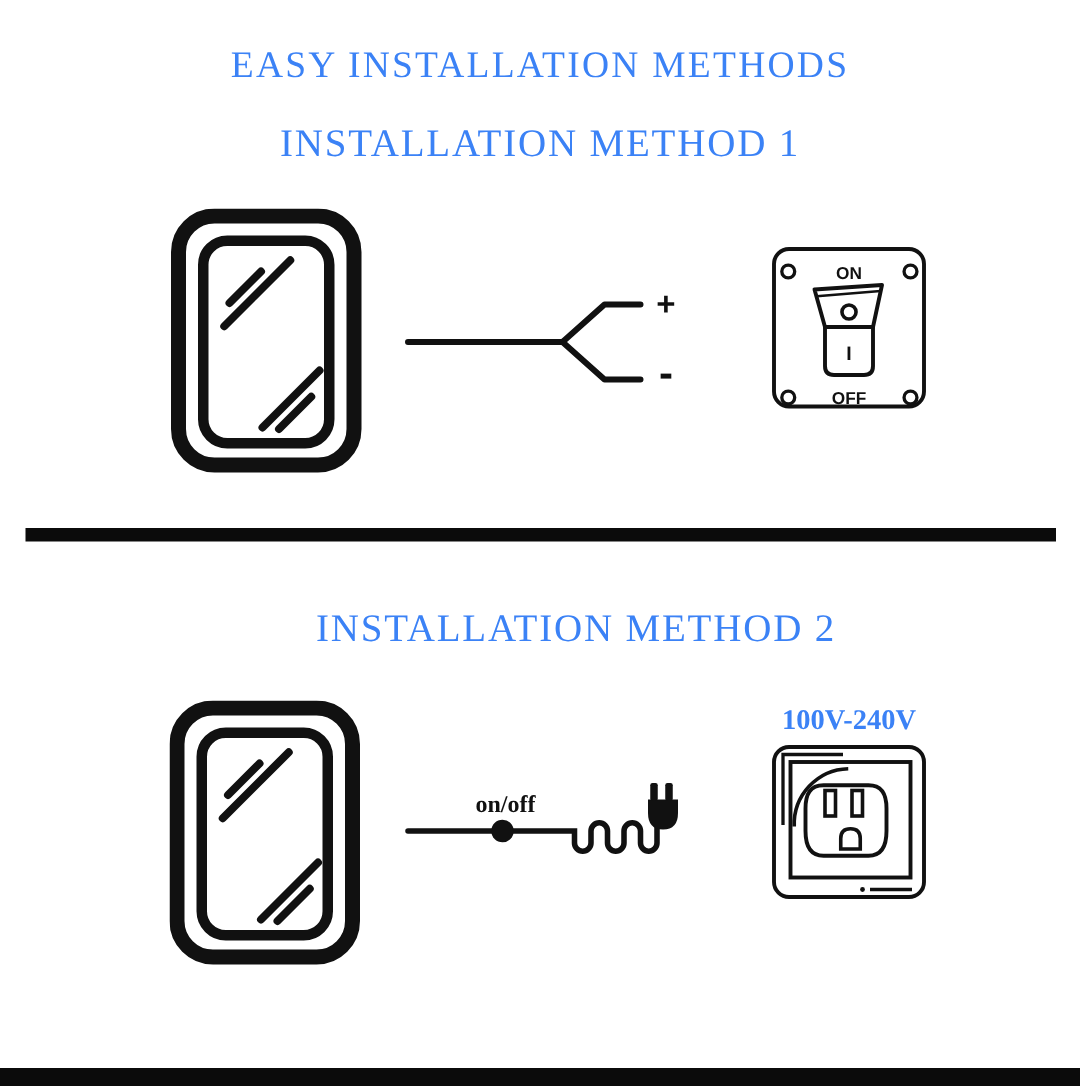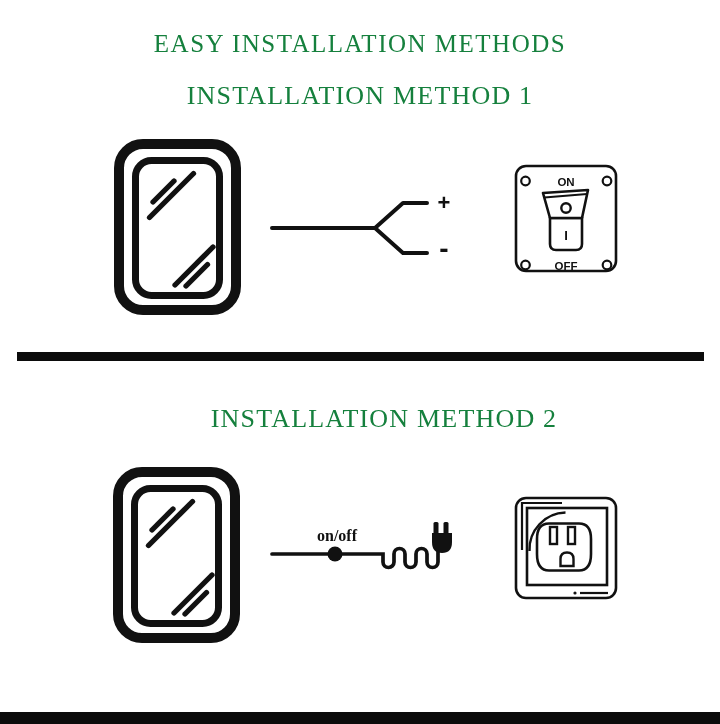--- a/index.html
+++ b/index.html
@@ -1,17 +1,17 @@
 <!DOCTYPE html>
 <html><head>
 <meta charset="utf-8">
 <style>
   html,body{margin:0;padding:0;}
   .page{position:relative;width:720px;height:724px;background:#fff;overflow:hidden;
-        font-family:"Liberation Serif",serif;color:#15803d;}
+        font-family:"Liberation Serif",serif;color:#3b82f6;}
   .title{position:absolute;top:30px;left:0;width:720px;text-align:center;
          font-size:25px;letter-spacing:1.5px;}
   .subtitle{position:absolute;left:0;width:720px;text-align:center;
             font-size:26px;letter-spacing:1.2px;}
   .sub1{top:81px;}
   .sub2{top:404px;padding-left:24px;}
   .divider{position:absolute;left:17px;top:352px;width:687px;height:9px;background:#0b0b0b;}
   .bottombar{position:absolute;left:0;top:712px;width:720px;height:12px;background:#0b0b0b;}
   .abs{position:absolute;}
   .outlet-label{position:absolute;left:486px;top:470px;width:160px;text-align:center;
@@ -85,20 +85,21 @@
     <text x="67" y="36" text-anchor="middle" font-size="16" font-weight="bold" fill="#111" font-family="Liberation Serif">on/off</text>
     <path d="M2,49 H113 v8 a5.5,5.5 0 0 0 11,0 v-8 a5.5,5.5 0 0 1 11,0 v8 a5.5,5.5 0 0 0 11,0 v-8 a5.5,5.5 0 0 1 11,0 v8 a5.5,5.5 0 0 0 11,0 v-11" stroke="#111" stroke-width="3.7" fill="none" stroke-linecap="round"></path>
     <circle cx="65" cy="49" r="7.5" fill="#111"></circle>
     <g fill="#111">
       <path d="M162,28 h20 v9 q0,11 -10,11 q-10,0 -10,-11 z"></path>
       <rect x="163.5" y="17" width="5" height="12" rx="1.5"></rect>
       <rect x="173.5" y="17" width="5" height="12" rx="1.5"></rect>
     </g>
   </svg>
 
+  <div class="outlet-label">100V-240V</div>
 
   <svg class="abs" style="left:514px;top:496px" width="104" height="104" viewBox="0 0 104 104">
     <rect x="2" y="2" width="100" height="100" rx="10" fill="#fff" stroke="#111" stroke-width="2.6"></rect>
     <rect x="13" y="12" width="80" height="77" fill="none" stroke="#111" stroke-width="2.6"></rect>
     <g stroke="#111" stroke-width="2.2" fill="none">
       <path d="M48,7 H8 V54"></path>
       <path d="M66,97 H94"></path>
     </g>
     <circle cx="61" cy="97" r="1.6" fill="#111"></circle>
     <path d="M35,27.5 H65 C74,27.5 77,33.5 77,43 V58 C77,68 74,74.5 65,74.5 H35 C26,74.5 23,68 23,58 V43 C23,33.5 26,27.5 35,27.5 Z" fill="#fff" stroke="#111" stroke-width="2.6"></path>

